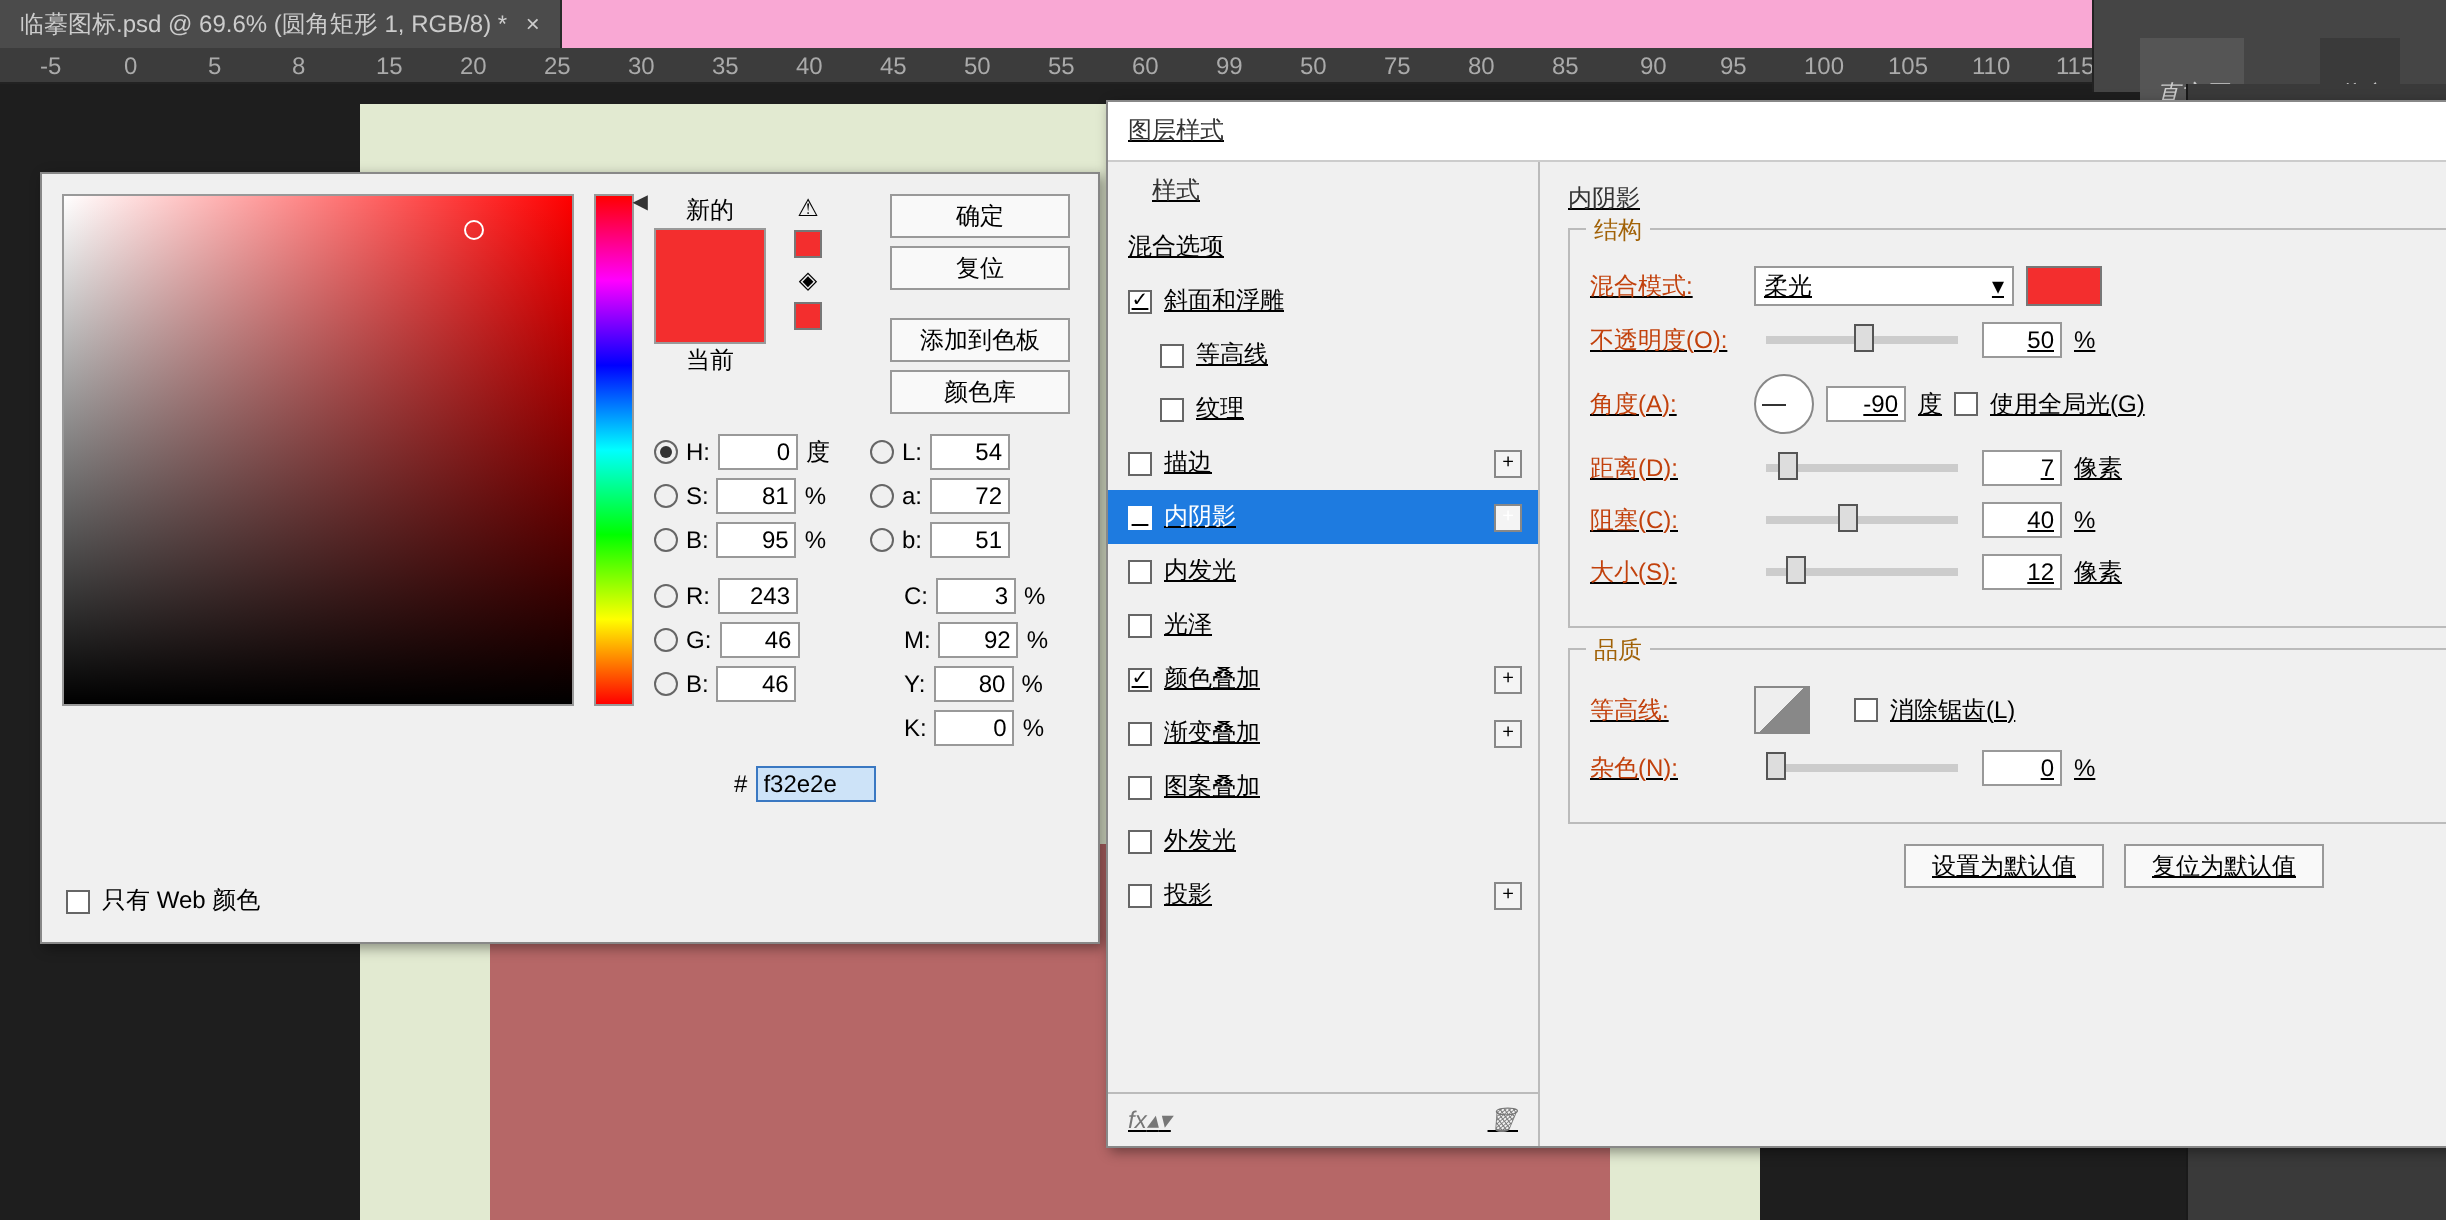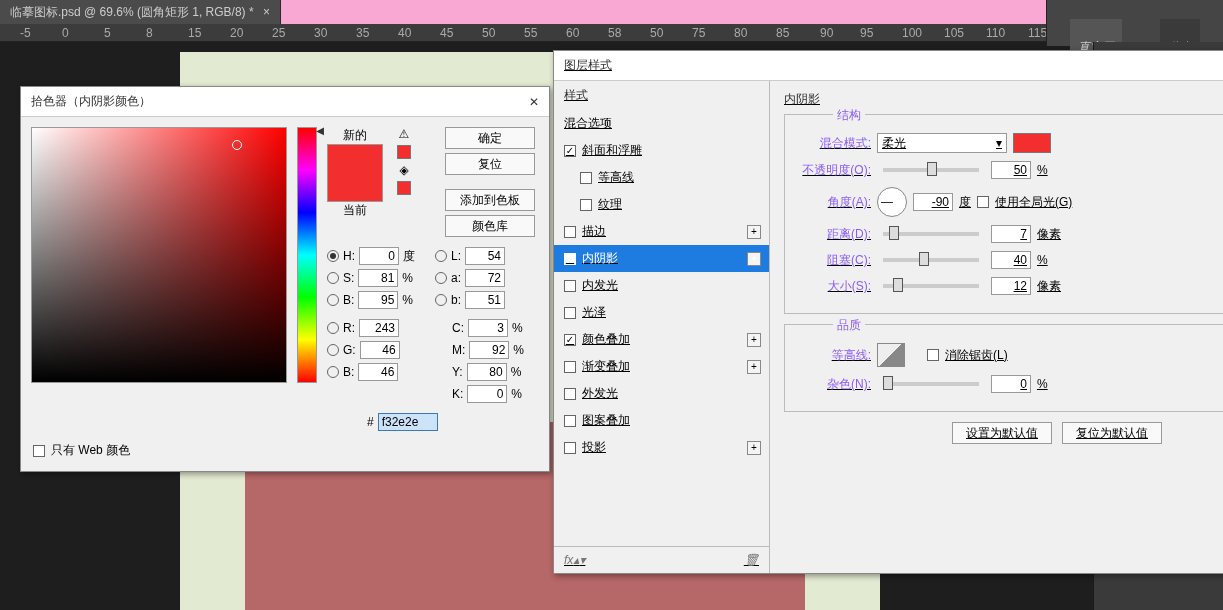--- a/index.html
+++ b/index.html
@@ -49,33 +49,33 @@
 .chk { width: 12px; height: 12px; border: 1px solid #666; display: inline-block; background: #fff; }
 .chk.on::after { content:'✓'; font-size:10px; line-height:10px; display:block; text-align:center; }
 .warn-icons { display: flex; flex-direction: column; gap: 4px; margin-left: 8px; align-items: center; }
 .mini-sw { width: 14px; height: 14px; border: 1px solid #777; background: #f32e2e; }
 .cube { font-size: 12px; }
 
 
 .layerstyle { left: 553px; top: 50px; width: 792px; height: 524px; text-decoration: underline; }
 .ls-body { display: flex; height: calc(100% - 30px); }
 .ls-left { width: 216px; border-right: 1px solid #bbb; background: #f0f0f0; display: flex; flex-direction: column; }
-.ls-left-hdr { padding: 6px 10px; color: #333; }
+.ls-left-hdr { padding: 6px 22px; color: #333; }
 .ls-list { flex: 1; overflow: auto; }
 .ls-item { display: flex; align-items: center; padding: 5px 10px; gap: 6px; position: relative; }
 .ls-item .plus { position: absolute; right: 8px; width: 14px; height: 14px; border: 1px solid #888; text-align: center; line-height: 12px; background: #f4f4f4; font-size: 10px; }
 .ls-item.selected { background: #1e7be0; color: #fff; }
 .ls-item.selected .chk { border-color: #fff; }
 .ls-left-foot { border-top: 1px solid #bbb; padding: 6px 10px; display: flex; justify-content: space-between; color: #777; font-style: italic; }
 
 .ls-right { flex: 1; padding: 10px 14px; overflow: auto; }
 .group { border: 1px solid #bbb; padding: 10px; margin-bottom: 10px; position: relative; }
-.group-title { position: absolute; top: -8px; left: 8px; background: #f0f0f0; padding: 0 4px; color: #8b5cf6; margin-left: 40px; }
+.group-title { position: absolute; top: -8px; left: 8px; background: #f0f0f0; padding: 0 4px; color: #a16207; }
 .form-row { display: flex; align-items: center; gap: 6px; margin: 8px 0; }
-.label { width: 76px; text-align: right; color: #8b5cf6; }
+.label { width: 76px; text-align: left; color: #c2410c; }
 .select { flex: 0 0 130px; height: 20px; border: 1px solid #999; background: #fff; padding: 0 4px; display: flex; align-items: center; justify-content: space-between; }
 .color-sw { width: 38px; height: 20px; background: #f32e2e; border: 1px solid #777; }
 .slider { flex: 0 0 96px; height: 4px; background: #ccc; position: relative; margin: 0 6px; }
 .slider .thumb { position: absolute; width: 10px; height: 14px; background: #ddd; border: 1px solid #555; top: -6px; }
 .angle-dial { width: 30px; height: 30px; border: 1px solid #888; border-radius: 50%; position: relative; background: #fff; }
 .angle-dial::after { content:''; position:absolute; width:12px; height:1px; background:#333; left:3px; top:14px; }
 .contour-sw { width: 28px; height: 24px; border: 1px solid #888; background: linear-gradient(135deg, #eee 50%, #888 50%); }
 .bottom-btns { display: flex; gap: 10px; justify-content: center; margin-top: 6px; }
 .ls-sidebtns { position: absolute; right: 6px; top: 90px; display: flex; flex-direction: column; gap: 8px; }
 .sidebtn { width: 18px; height: 22px; background: #f4f4f4; border: 1px solid #bbb; }
@@ -101,21 +101,21 @@
     <span style="left: 188px;">15</span>
     <span style="left: 230px;">20</span>
     <span style="left: 272px;">25</span>
     <span style="left: 314px;">30</span>
     <span style="left: 356px;">35</span>
     <span style="left: 398px;">40</span>
     <span style="left: 440px;">45</span>
     <span style="left: 482px;">50</span>
     <span style="left: 524px;">55</span>
     <span style="left: 566px;">60</span>
-    <span style="left: 608px;">58</span>
+    <span style="left: 608px;">99</span>
     <span style="left: 650px;">50</span>
     <span style="left: 692px;">75</span>
     <span style="left: 734px;">80</span>
     <span style="left: 776px;">85</span>
     <span style="left: 820px;">90</span>
     <span style="left: 860px;">95</span>
     <span style="left: 902px;">100</span>
     <span style="left: 944px;">105</span>
     <span style="left: 986px;">110</span>
     <span style="left: 1028px;">115</span>
@@ -126,24 +126,20 @@
   <div class="doc-shape"></div>
 </div>
 
 <div class="right-tabs">
   <div class="right-tab active">直方图</div>
   <div class="right-tab">信息</div>
 </div>
 <div class="right-dark"></div>
 
 <div class="dlg colorpicker">
-  <div class="dlg-title">
-    <span>拾色器（内阴影颜色）</span>
-    <span>✕</span>
-  </div>
   <div class="cp-body">
     <div class="cp-field">
       <div class="cp-cursor"></div>
     </div>
     <div class="cp-hue">
       <span class="hue-arrow">◀</span>
     </div>
     <div class="cp-right">
       <div style="display:flex; gap:6px;">
         <div class="new-cur">
@@ -309,25 +305,25 @@
             <span>颜色叠加</span>
             <span class="plus">+</span>
           </div>
           <div class="ls-item">
             <span class="chk"></span>
             <span>渐变叠加</span>
             <span class="plus">+</span>
           </div>
           <div class="ls-item">
             <span class="chk"></span>
+            <span>图案叠加</span>
+          </div>
+          <div class="ls-item">
+            <span class="chk"></span>
             <span>外发光</span>
-          </div>
-          <div class="ls-item">
-            <span class="chk"></span>
-            <span>图案叠加</span>
           </div>
           <div class="ls-item">
             <span class="chk"></span>
             <span>投影</span>
             <span class="plus">+</span>
           </div>
         </div>
       <div class="ls-left-foot">
         <span>fx</span>
         <span>▴</span>

